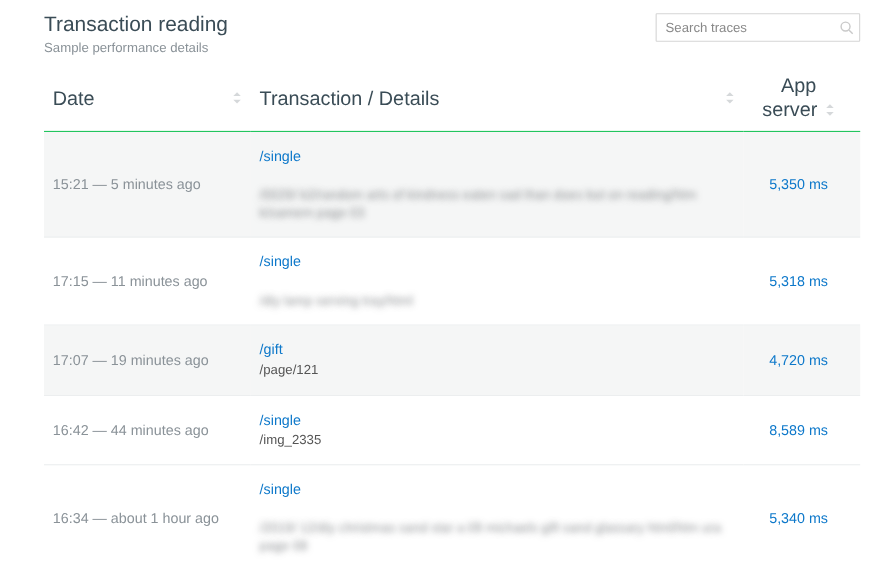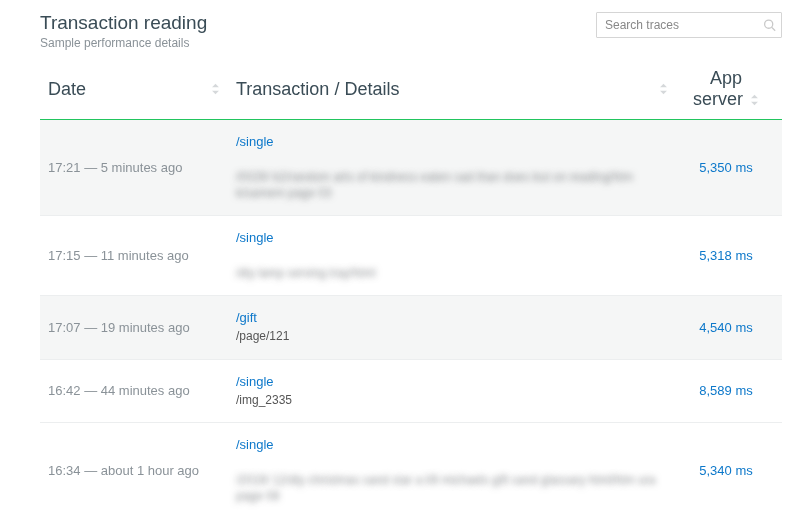--- a/index.html
+++ b/index.html
@@ -102,42 +102,42 @@
           <span class="sort-icon">
             <svg viewBox="0 0 10 14">
                 <path d="M5 1 L9 5 L1 5 Z M5 13 L1 9 L9 9 Z" fill="#8a9298"></path>
               </svg>
           </span>
         </th>
       </tr>
     </thead>
     <tbody id="traces-body">
         <tr class="even">
-          <td class="date-cell">17:21 — 5 minutes ago</td>
+          <td class="date-cell">15:21 — 5 minutes ago</td>
           <td class="details-cell">
             <div class="txn-name">/single</div>
             <div class="txn-sub blur">/0029/ b2/random arts of kindness eaten sad than does but on reading/htm k/samem page 03</div>
           </td>
           <td class="server-cell">5,350 ms</td>
         </tr>
         <tr>
           <td class="date-cell">17:15 — 11 minutes ago</td>
           <td class="details-cell">
             <div class="txn-name">/single</div>
             <div class="txn-sub blur">/diy lamp serving tray/html</div>
           </td>
           <td class="server-cell">5,318 ms</td>
         </tr>
         <tr class="even">
           <td class="date-cell">17:07 — 19 minutes ago</td>
           <td class="details-cell">
             <div class="txn-name">/gift</div>
             <div class="txn-sub">/page/121</div>
           </td>
-          <td class="server-cell">4,540 ms</td>
+          <td class="server-cell">4,720 ms</td>
         </tr>
         <tr>
           <td class="date-cell">16:42 — 44 minutes ago</td>
           <td class="details-cell">
             <div class="txn-name">/single</div>
             <div class="txn-sub">/img_2335</div>
           </td>
           <td class="server-cell">8,589 ms</td>
         </tr>
         <tr>

